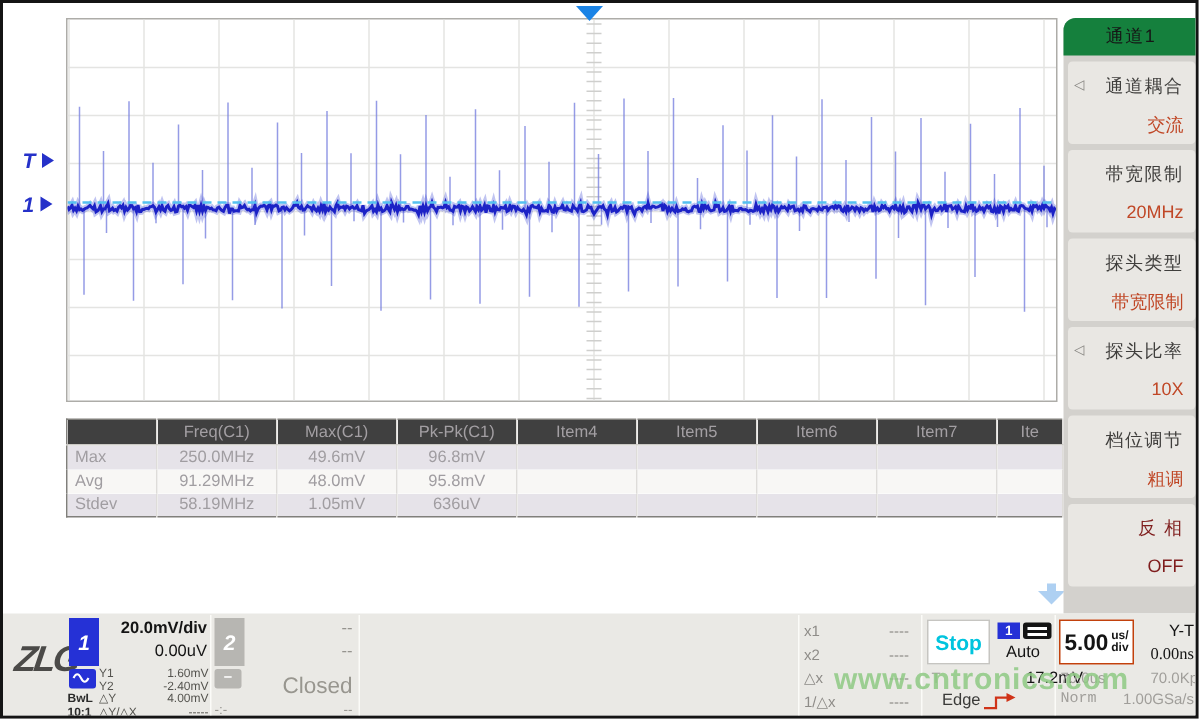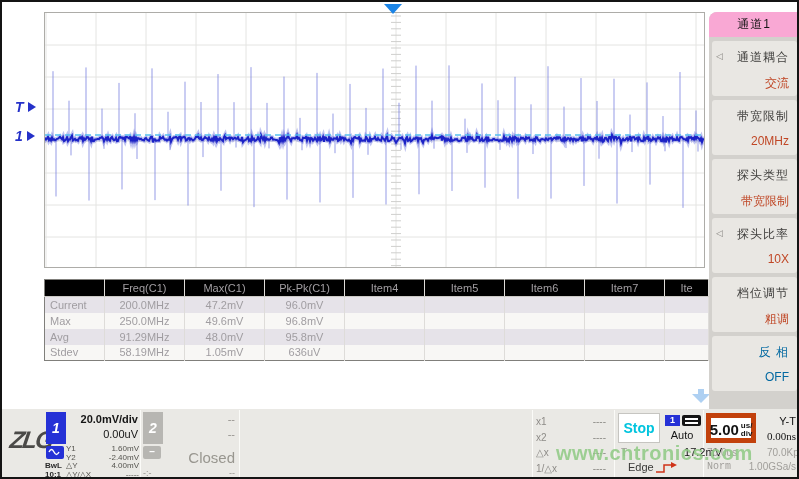--- a/index.html
+++ b/index.html
@@ -29,21 +29,21 @@
     border-top:5px solid transparent; border-bottom:5px solid transparent;
     border-left:8px solid #2531c9;
   }
   
   #mtable {
     position:absolute; left:42px; top:277px; width:664px;
     border-collapse:collapse; table-layout:fixed;
     border:1px solid #807f7b;
   }
   #mtable th {
-    height:17px; background:#000000; color:#a39fa3; font-weight:normal;
+    height:17px; background:#404040; color:#a39fa3; font-weight:normal;
     font-size:11px; border-right:1px solid #dedcd9; border-bottom:1px solid #cbc9c5;
     overflow:hidden; white-space:nowrap;
   }
   #mtable td {
     height:16px; font-size:11px; color:#a09da1; text-align:center;
     border-right:1px solid #dedcd9; overflow:hidden; white-space:nowrap;
   }
   #mtable tbody tr:nth-child(odd)  { background:#e6e3e9; }
   #mtable tbody tr:nth-child(even) { background:#f8f7f5; }
   #mtable td.rowlabel { text-align:left; padding-left:5px; }
@@ -54,31 +54,31 @@
     border-left:9px solid transparent; border-right:9px solid transparent;
     border-top:9px solid #aed0f2;
   }
   
   #sidebar {
     position:absolute; left:707px; top:10px; width:90px; height:397px;
     background:#d3d1cd; border-top-left-radius:8px;
   }
   #sidebar .sb-header {
     height:25px; line-height:25px; text-align:center; font-size:12px;
-    color:#161616; background:#f9a8d4; border-top-left-radius:8px;
+    color:#161616; background:#15803d; border-top-left-radius:8px;
     margin-bottom:4px; letter-spacing:1px;
   }
   .sb-item {
     position:relative; margin:0 2px 4px 3px; height:55px;
     background:#e9e7e3; border-radius:3px; text-align:right;
     padding:8px 8px 0 0;
   }
   .sb-item .sb-label { font-size:12px; color:#3f3e3c; letter-spacing:1px; }
   .sb-item .sb-value { margin-top:9px; font-size:12px; color:#c04726; }
-  .sb-item.disabled .sb-label, .sb-item.disabled .sb-value { color:#0369a1;padding-left:44px; }
+  .sb-item.disabled .sb-label, .sb-item.disabled .sb-value { color:#7f1d1d;padding-left:44px; }
   .sb-item .sb-arrow {
     position:absolute; left:4px; top:10px; font-size:9px; color:#8a8884;
   }
   
   #bottombar {
     position:absolute; left:0; top:407px; width:795px; height:68px;
     background:#eae9e5;
   }
   .abs { position:absolute; }
   .vsep { position:absolute; top:408px; height:67px; width:1px; background:#fbfbf8; }
@@ -121,22 +121,22 @@
     background:#2531d6; color:#fff; font-weight:bold; font-size:9px;
     text-align:center; line-height:11px;
   }
   #trig-coupling-icon {
     position:absolute; left:680px; top:413px; width:19px; height:11px;
     background:#141414; border-radius:2px;
   }
   #trig-coupling-icon i { position:absolute; left:3px; right:3px; height:2px; background:#fff; }
   #tb-box {
     position:absolute; left:704px; top:411px; width:50px; height:30px;
-    background:#fff; border:5px solid #c2410c;
-    display:flex; align-items:flex-end; justify-content:center;
+    background:#fff; border:1px solid #c2410c;
+    display:flex; align-items:center; justify-content:center;
   }
   #tb-box .tb-num { font-weight:bold; font-size:15px; color:#141414; }
   #tb-box .tb-units { margin-left:2px; font-size:8px; line-height:8px; color:#141414; font-weight:bold; }
   #watermark {
     position:absolute; left:554px; top:440px; z-index:60;
     font-weight:bold; font-size:20px; color:#8fca84; opacity:.85; letter-spacing:.5px;
   }
 </style>
 </head>
 <body>
@@ -185,31 +185,20 @@
           <th>Pk-Pk(C1)</th>
           <th>Item4</th>
           <th>Item5</th>
           <th>Item6</th>
           <th>Item7</th>
           <th>Ite</th>
         </tr>
       </thead>
     <tbody>
         <tr>
-          <td class="rowlabel">Current</td>
-          <td>200.0MHz</td>
-          <td>47.2mV</td>
-          <td>96.0mV</td>
-          <td></td>
-          <td></td>
-          <td></td>
-          <td></td>
-          <td></td>
-        </tr>
-        <tr>
           <td class="rowlabel">Max</td>
           <td>250.0MHz</td>
           <td>49.6mV</td>
           <td>96.8mV</td>
           <td></td>
           <td></td>
           <td></td>
           <td></td>
           <td></td>
         </tr>

